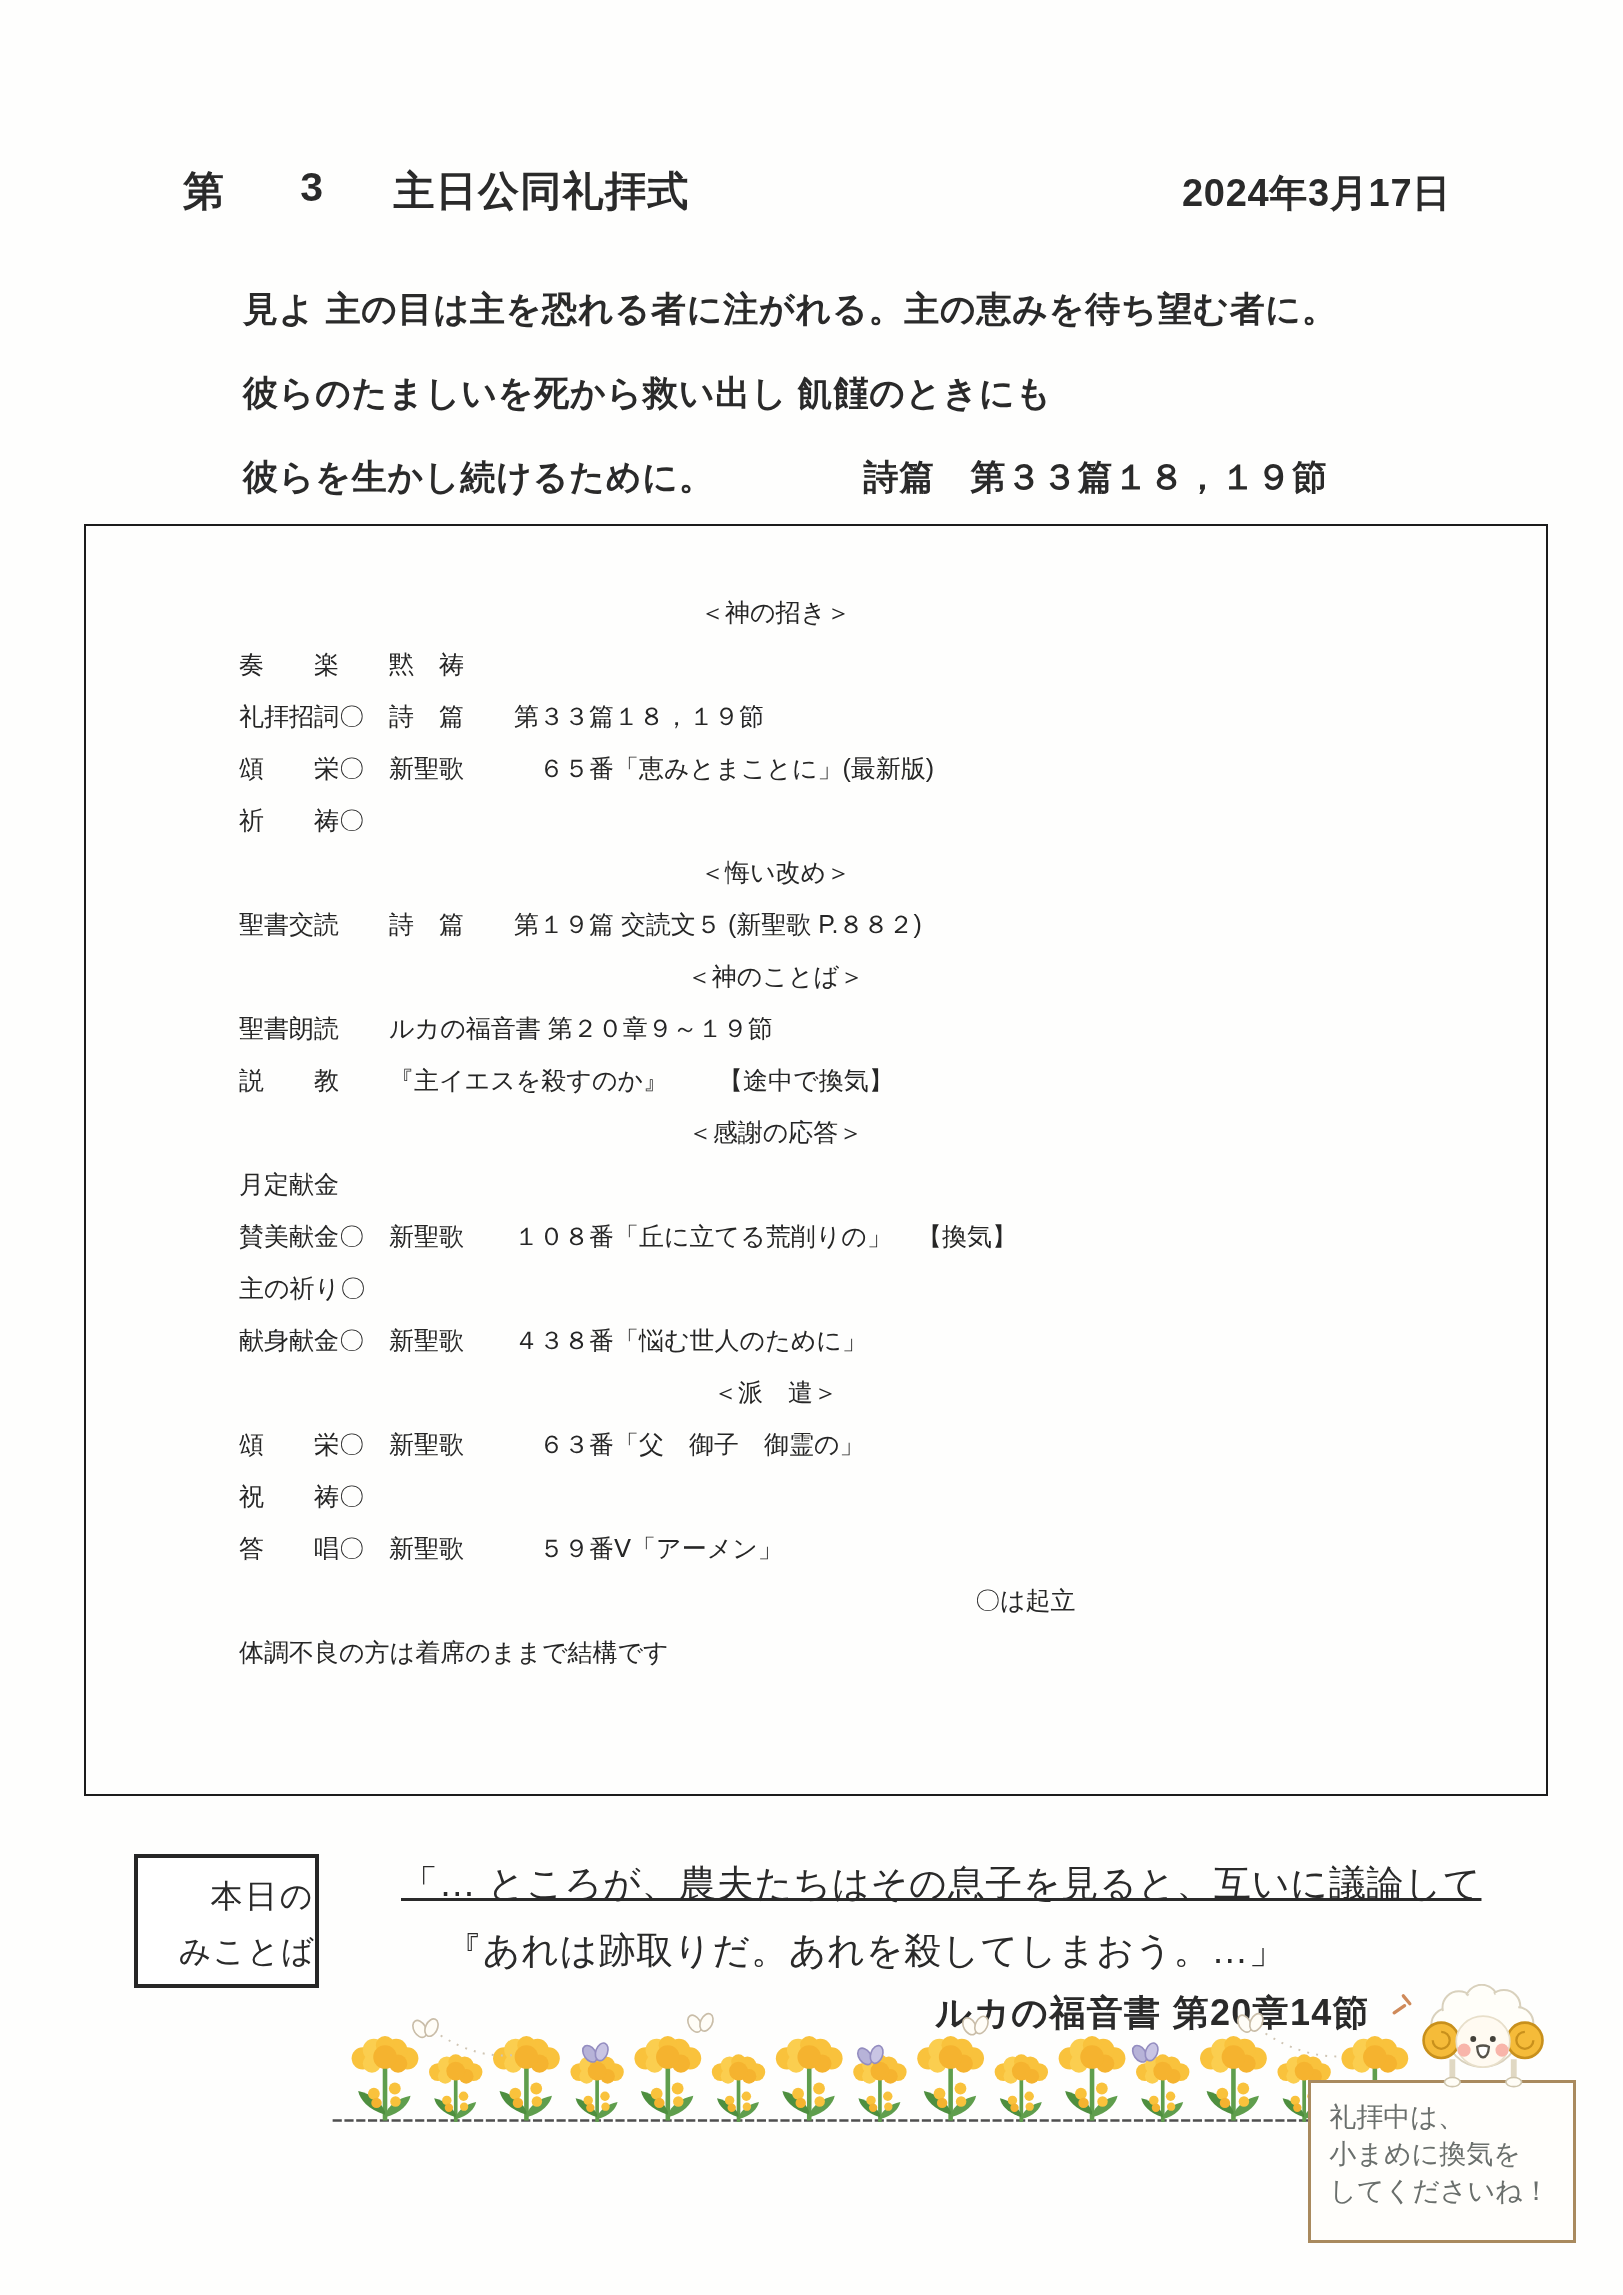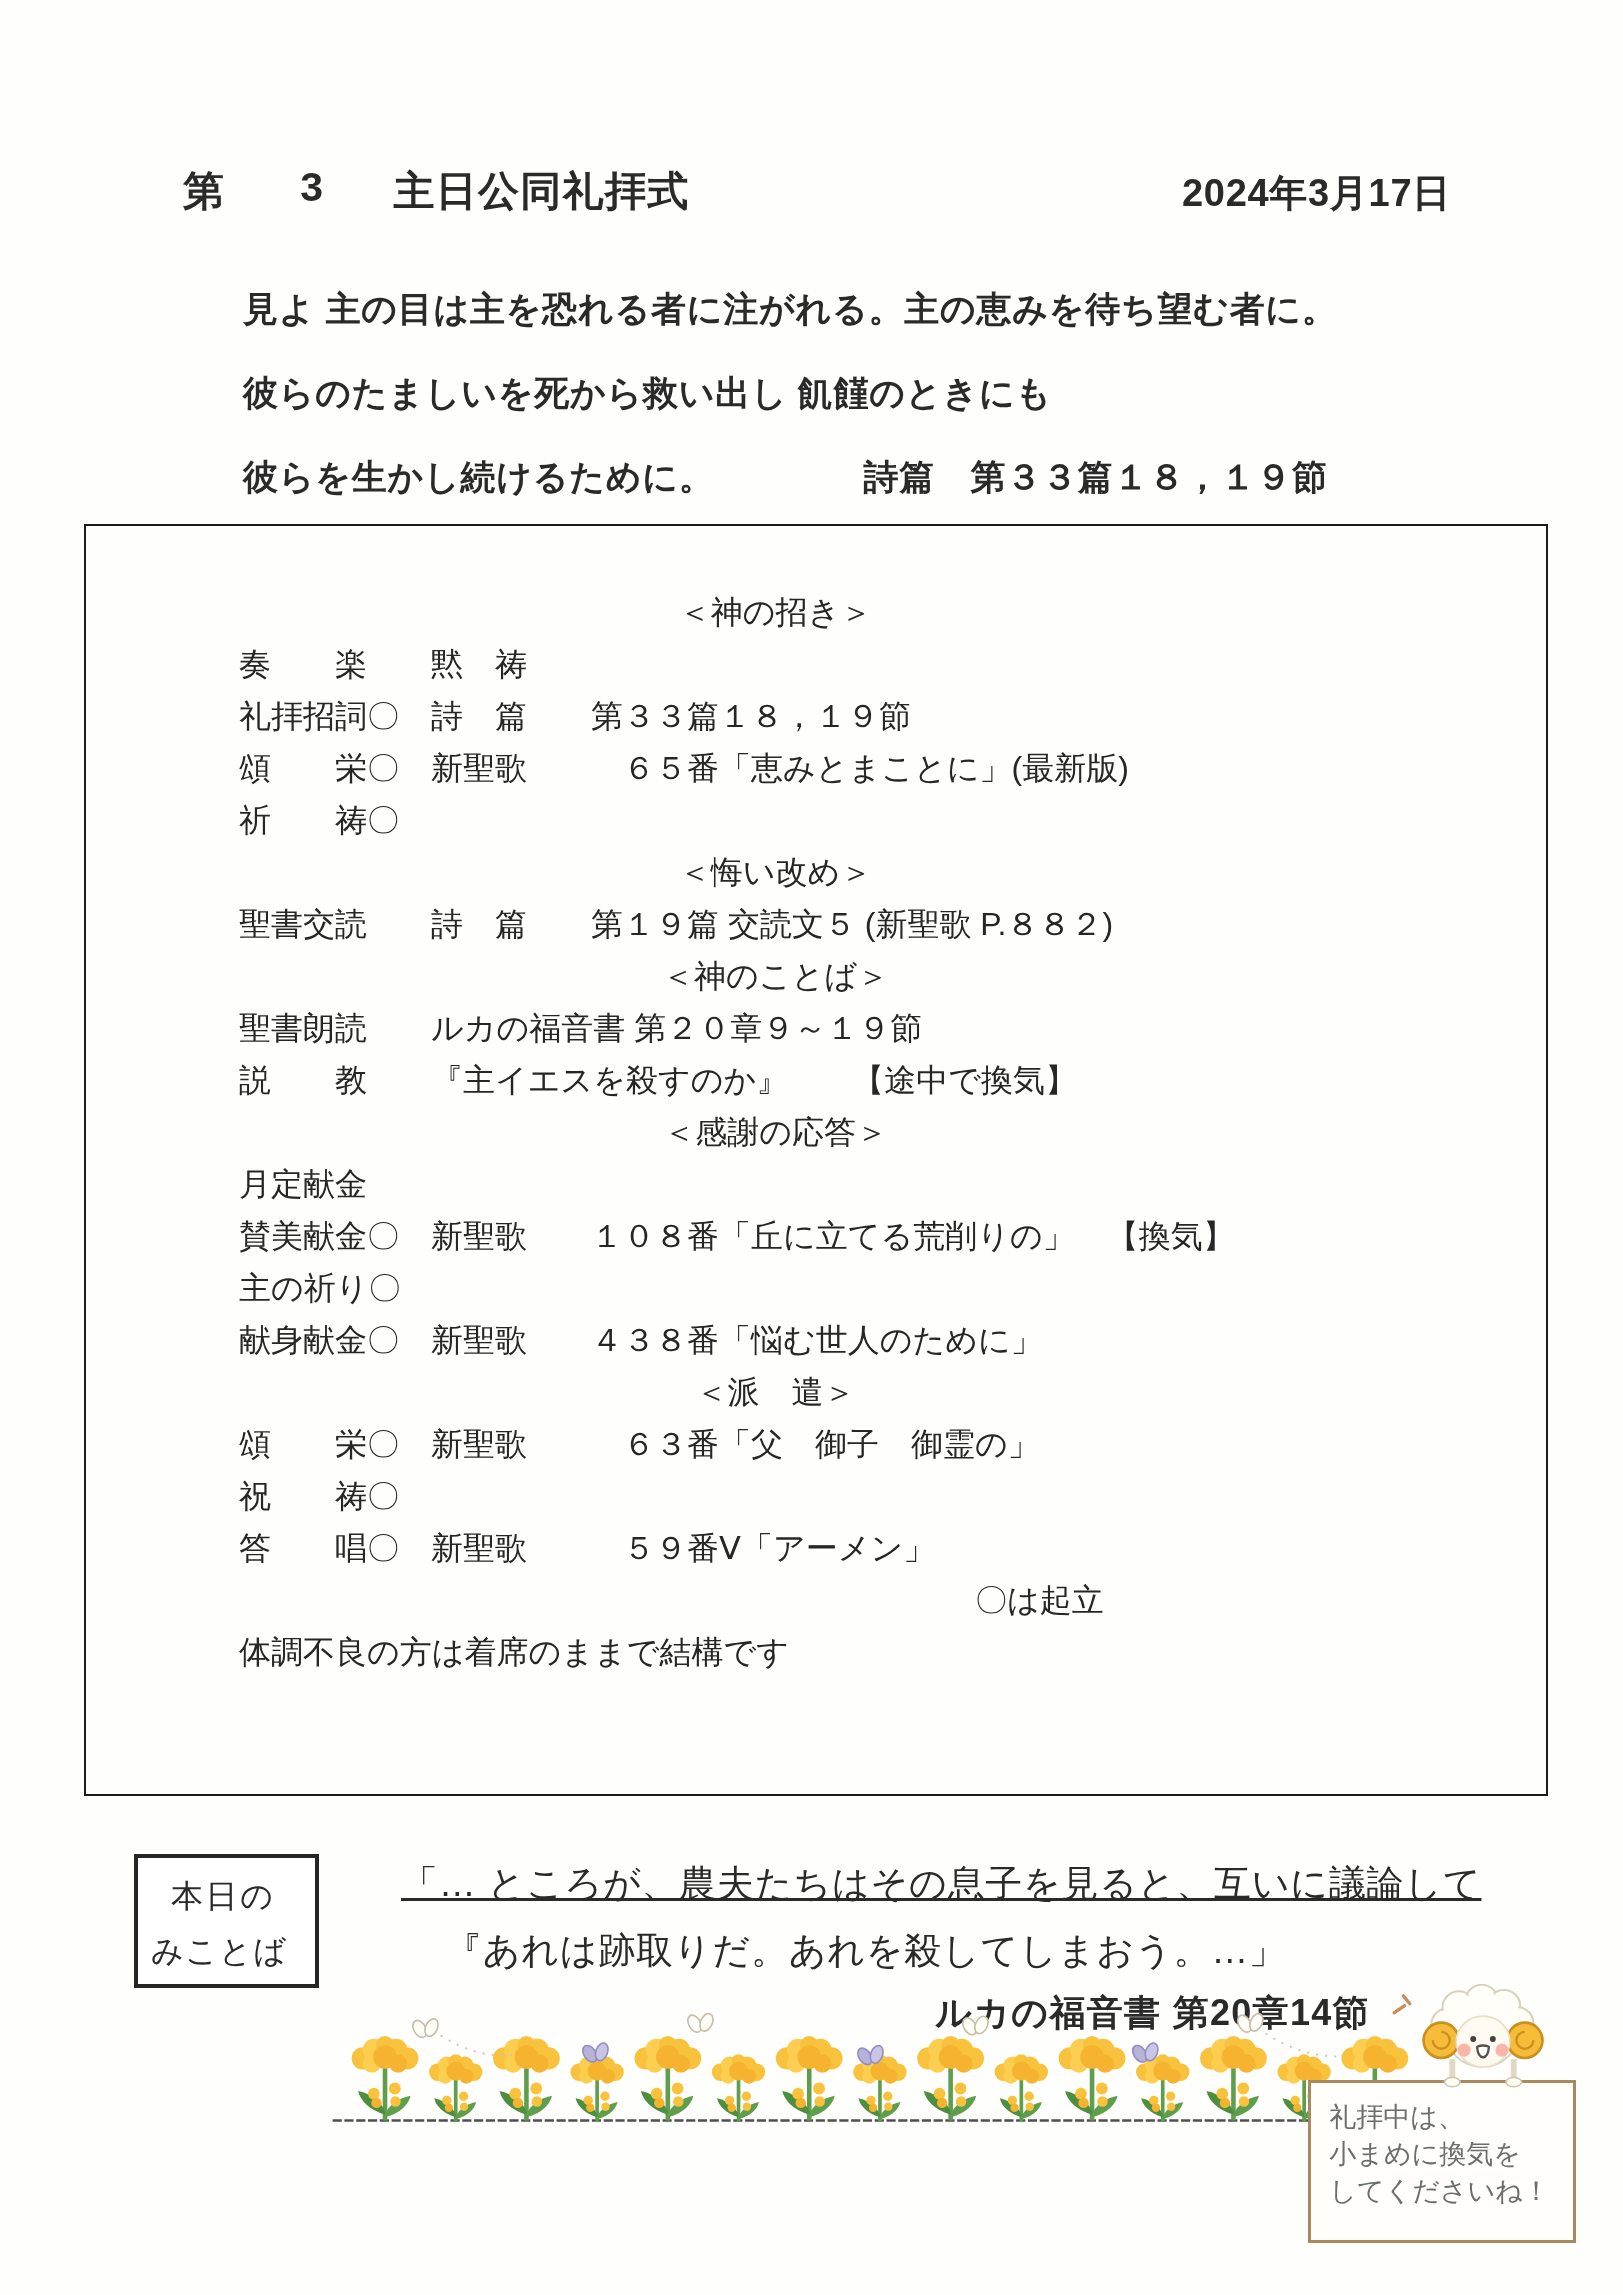--- a/index.html
+++ b/index.html
@@ -14,35 +14,35 @@
   .hdr-date{position:absolute;left:1182px;top:168px;font-size:38px;font-weight:600;letter-spacing:0.7px;}
 
   
   .scripture{position:absolute;left:243px;top:267px;font-size:35px;font-weight:600;
              line-height:84px;letter-spacing:0.7px;}
   .scripture .ref{margin-left:149px;}
 
   
   .obox{position:absolute;left:84px;top:524px;width:1464px;height:1272px;
         box-sizing:border-box;border:2.6px solid #1c1c1c;background:transparent;}
-  .ocontent{position:absolute;left:153px;top:60px;width:1073px;font-size:32px;
+  .ocontent{position:absolute;left:153px;top:60px;width:1073px;font-size:25px;
             font-weight:500;color:#262626;}
   .oline{height:52px;line-height:52px;white-space:pre;}
   .oline.center{text-align:center;}
   .oline.rnote{padding-left:736px;box-sizing:border-box;}
 
   
   .sign{position:absolute;left:1222px;top:1554px;width:268px;height:163px;box-sizing:border-box;
         background:#fffefb;border:3.3px solid #a98a5e;z-index:2;}
   .sign-text{margin:15.7px 0 0 18.3px;font-size:27px;line-height:37px;color:#6a6f6c;font-weight:500;}
   .sheep{position:absolute;left:1299px;top:1458px;width:183px;height:108px;z-index:3;}
 
   
   .kbox{position:absolute;left:134px;top:1854px;width:185px;height:134px;box-sizing:border-box;
-        border:4.6px solid #262626;background:#fff;}
+        border:4.6px solid #262626;background:#fff;text-align:right;}
   .kline1{margin:17px 0 0 33px;font-size:32px;font-weight:500;letter-spacing:2.6px;}
   .kline2{margin:11px 0 0 13px;font-size:32px;font-weight:500;letter-spacing:1.3px;}
   .vq1{position:absolute;left:401px;top:1859px;font-size:37px;font-weight:500;letter-spacing:0.7px;text-decoration:underline;}
   .vq2{position:absolute;left:445px;top:1926px;font-size:37px;font-weight:500;letter-spacing:0.7px;}
   .vref{position:absolute;left:935px;top:1989px;font-size:36px;font-weight:600;letter-spacing:1.3px;}
 
   
   .flowers{position:absolute;left:313px;top:2004px;width:1126px;height:131px;}
 </style>
 </head>

